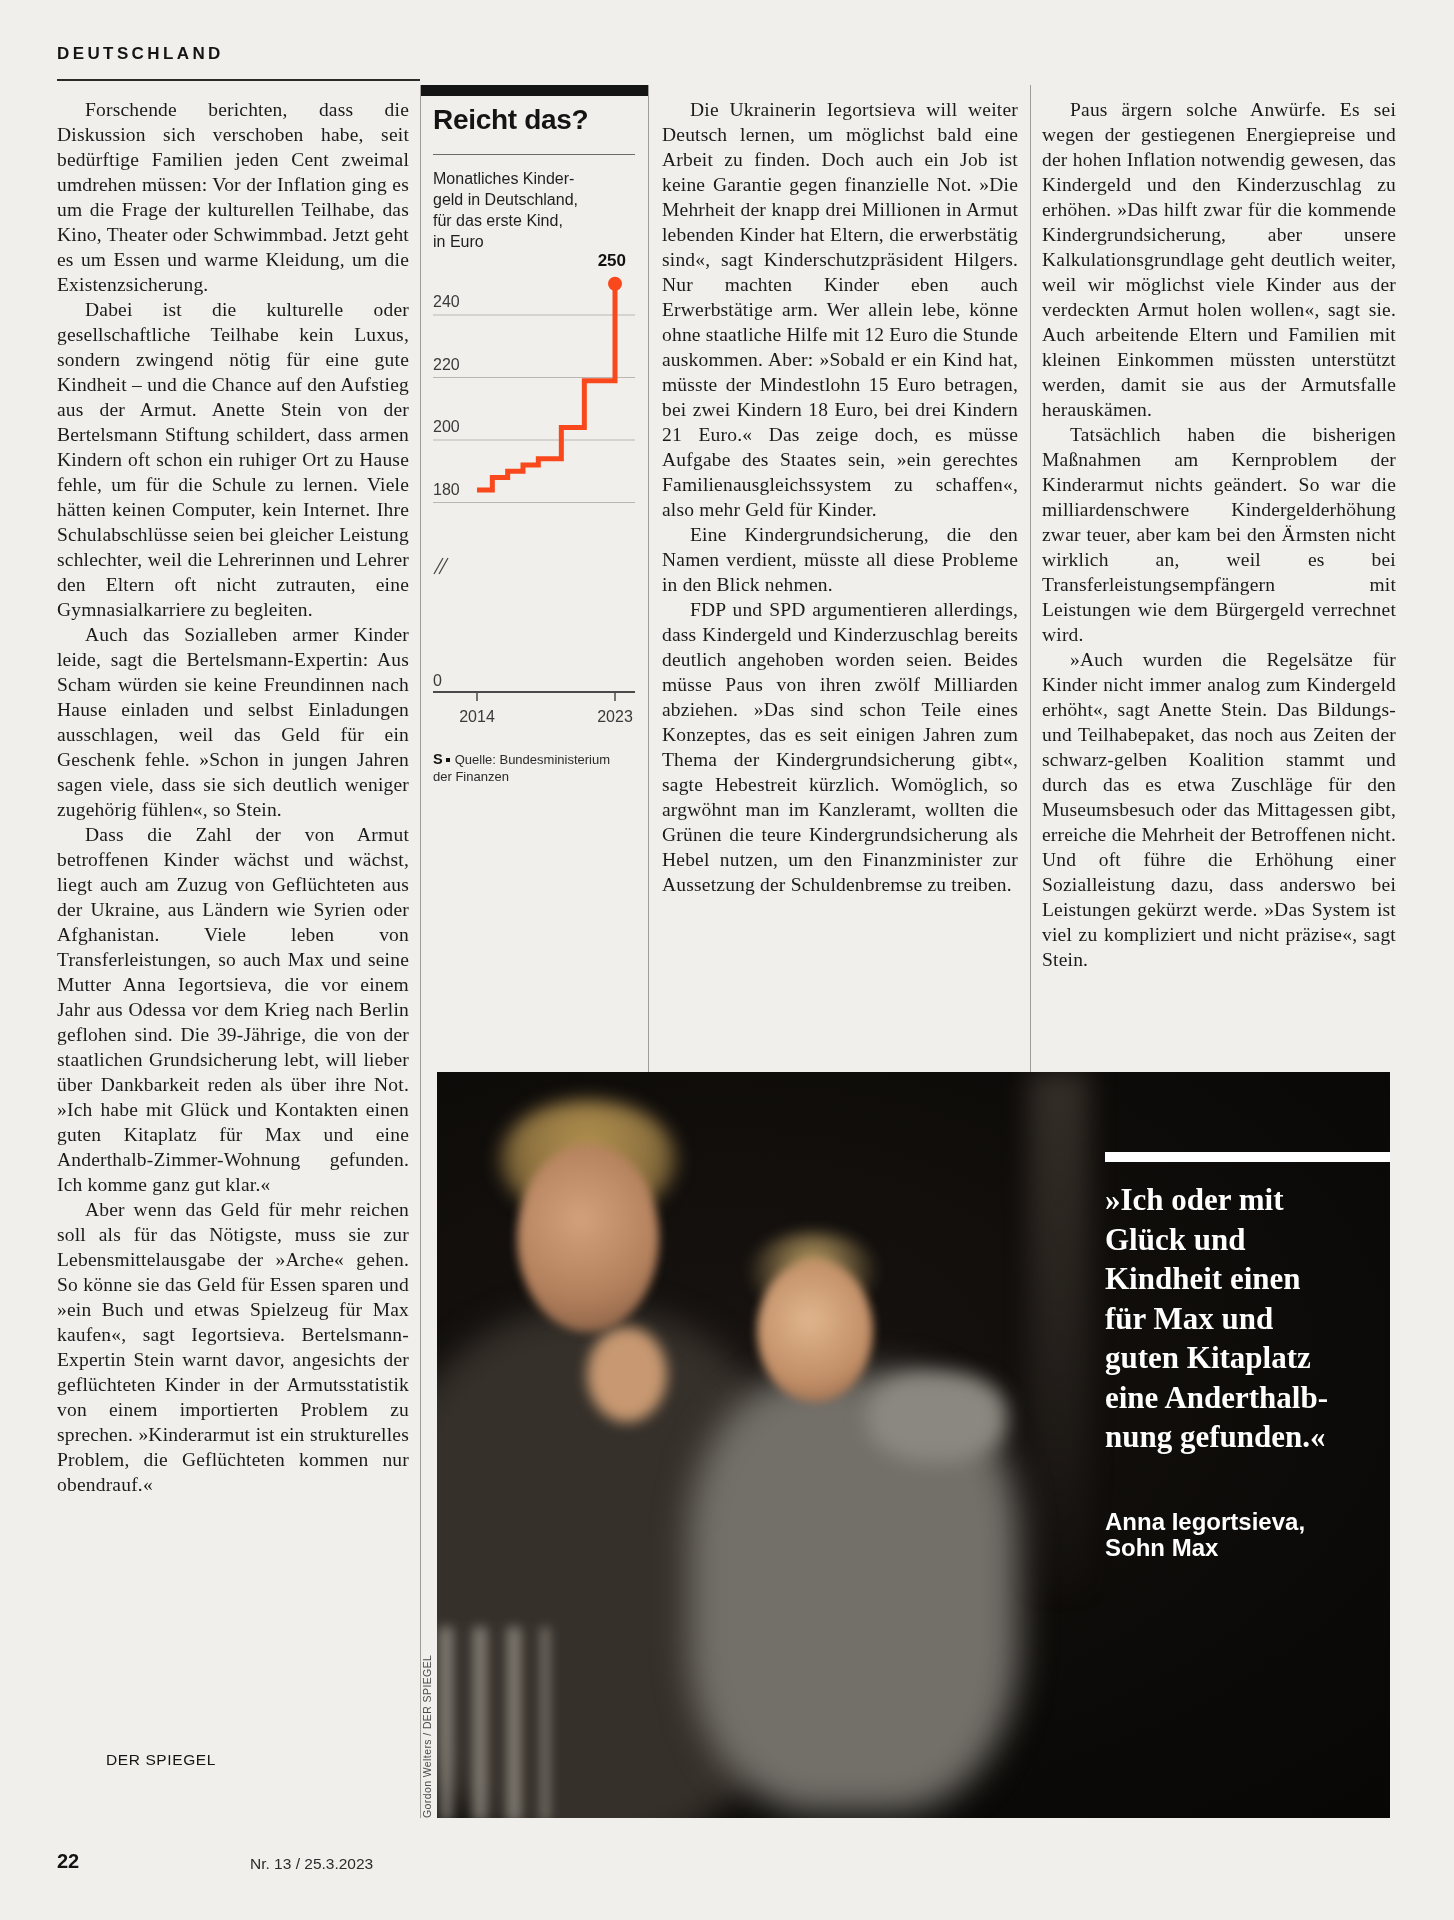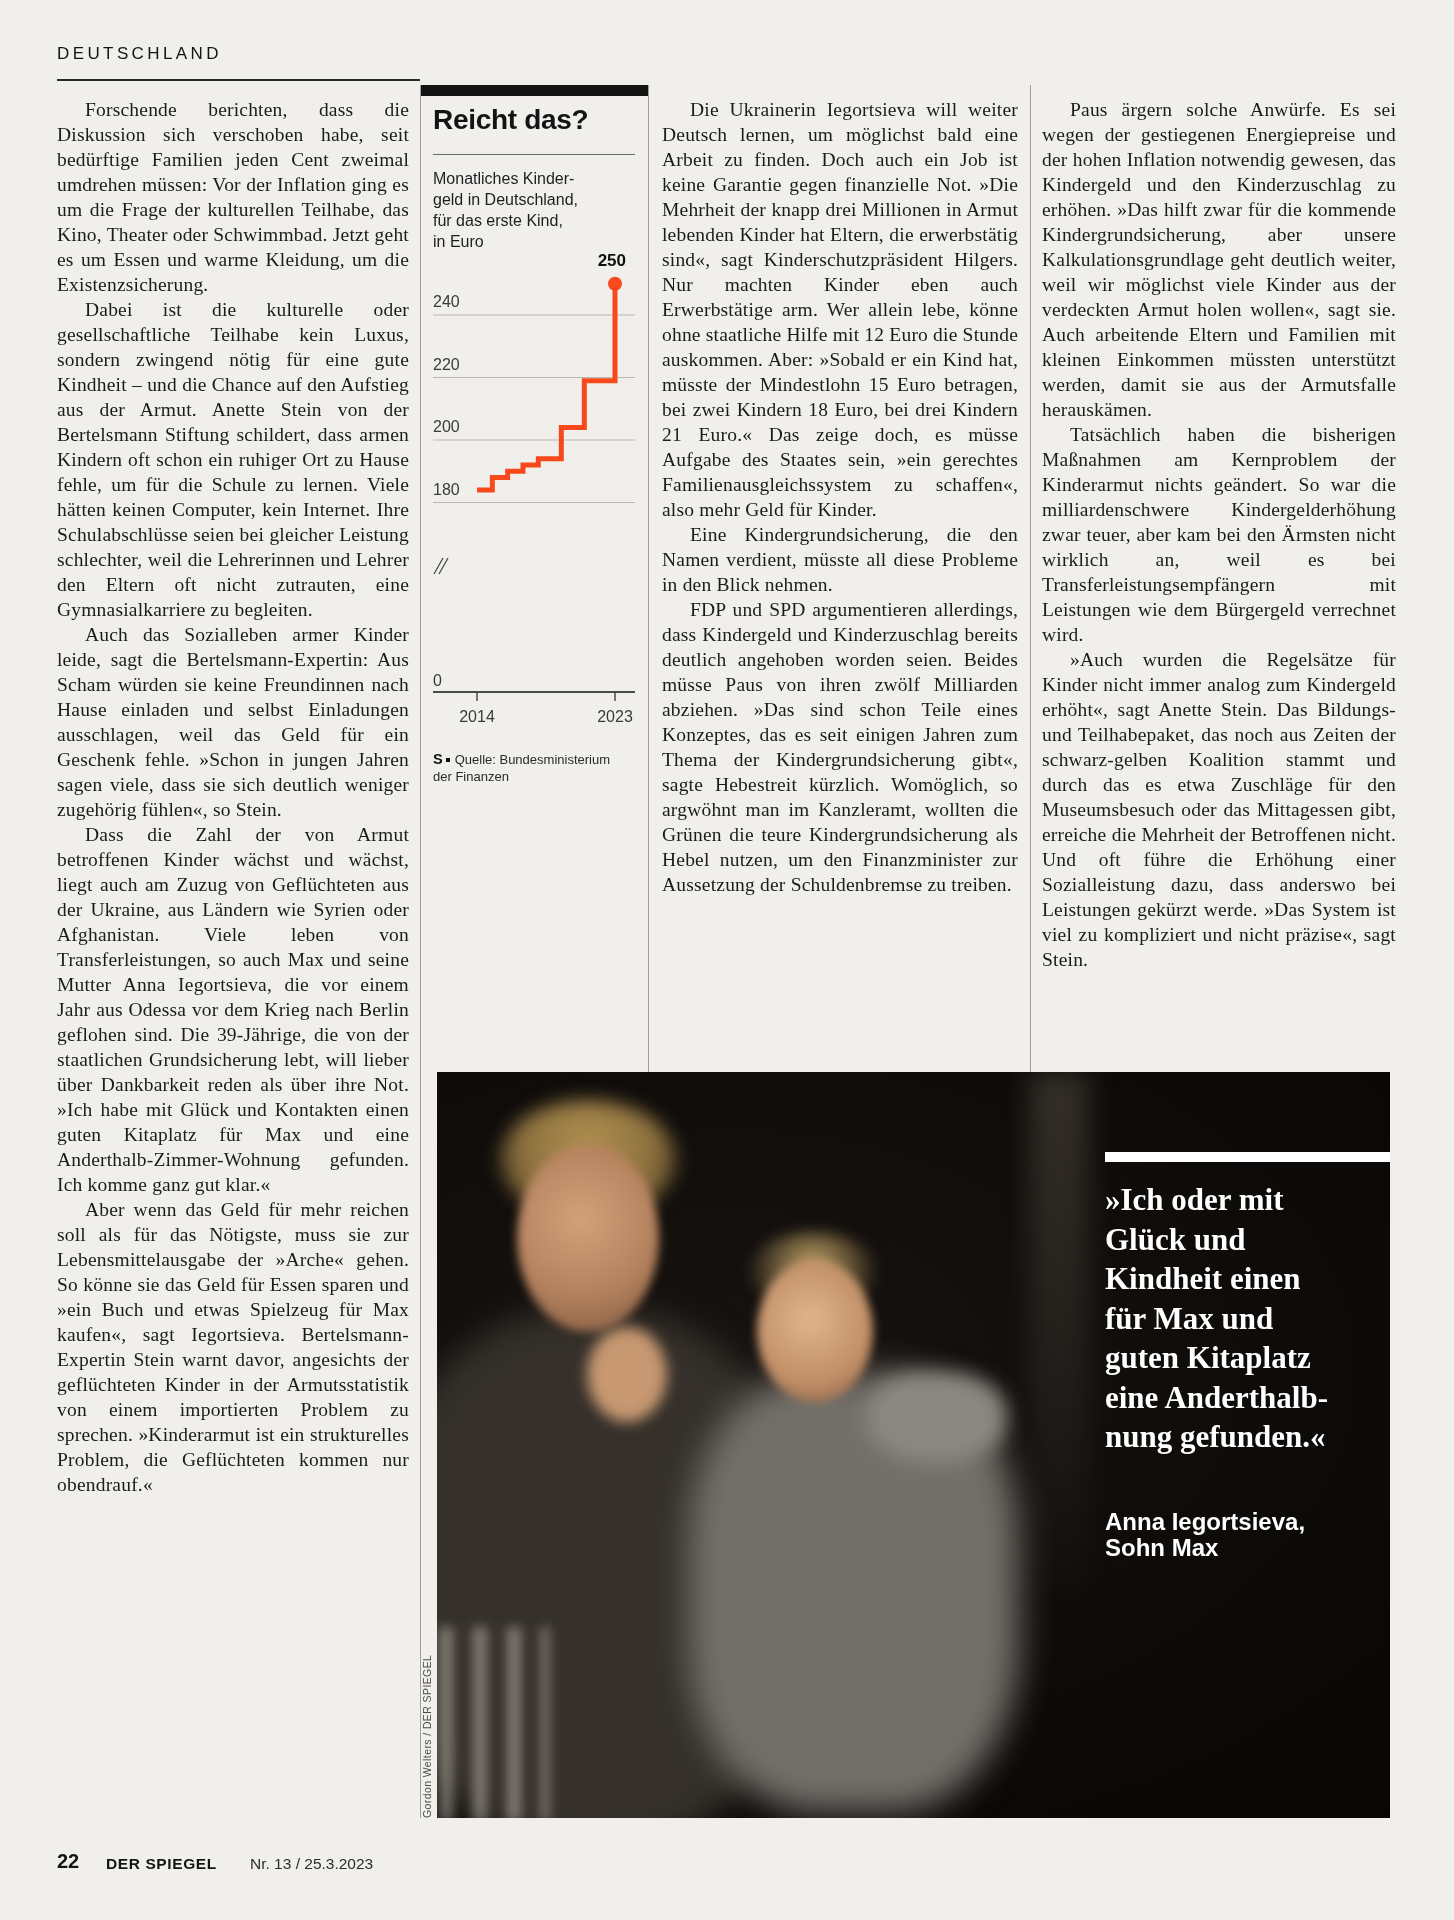--- a/index.html
+++ b/index.html
@@ -10,21 +10,21 @@
     font-family:"Liberation Serif", serif;
     color:#1b1b1b;
     overflow:hidden;
   }
   .abs{position:absolute;}
 
   
   .kicker{
     left:57px;top:44px;
     font-family:"Liberation Sans", sans-serif;
-    font-weight:normal;font-size:17px;letter-spacing:3.4px;color:#141414;
+    font-weight:bold;font-size:17px;letter-spacing:3.4px;color:#141414;
   }
   .kicker-rule{left:57px;top:79px;width:363px;height:2px;background:#2a2a2a;}
 
   
   .vdiv{width:1px;background:#a09d98;}
   #div1{left:420px;top:85px;height:1733px;}
   #div2{left:648px;top:85px;height:987px;}
   #div3{left:1030px;top:85px;height:987px;}
 
   
@@ -98,21 +98,21 @@
   
   .vcredit{
     left:421px;top:1592px;height:226px;width:12px;
     writing-mode:vertical-rl;transform:rotate(180deg);
     font-family:"Liberation Sans",sans-serif;font-size:10.5px;
     color:#4c4c4c;letter-spacing:0.4px;white-space:nowrap;
   }
 
   
   .footer-page{left:57px;top:1850px;font-family:"Liberation Sans",sans-serif;font-weight:bold;font-size:20px;color:#141414;}
-  .footer-mag{left:106px;top:1855px;font-family:"Liberation Sans",sans-serif;font-weight:bold;font-size:15.5px;letter-spacing:0.6px;color:#141414;}
+  .footer-mag{left:106px;top:1751px;font-family:"Liberation Sans",sans-serif;font-weight:normal;font-size:15.5px;letter-spacing:0.6px;color:#141414;}
   .footer-issue{left:210px;top:1855px;font-family:"Liberation Sans",sans-serif;font-size:15.5px;color:#2b2b2b;padding-left:40px;}
 </style>
 </head>
 <body style="--accent: #f8481c;">
 
 <div class="abs kicker">DEUTSCHLAND</div>
 <div class="abs kicker-rule"></div>
 
 <div class="abs vdiv" id="div1"></div>
 <div class="abs vdiv" id="div2"></div>

